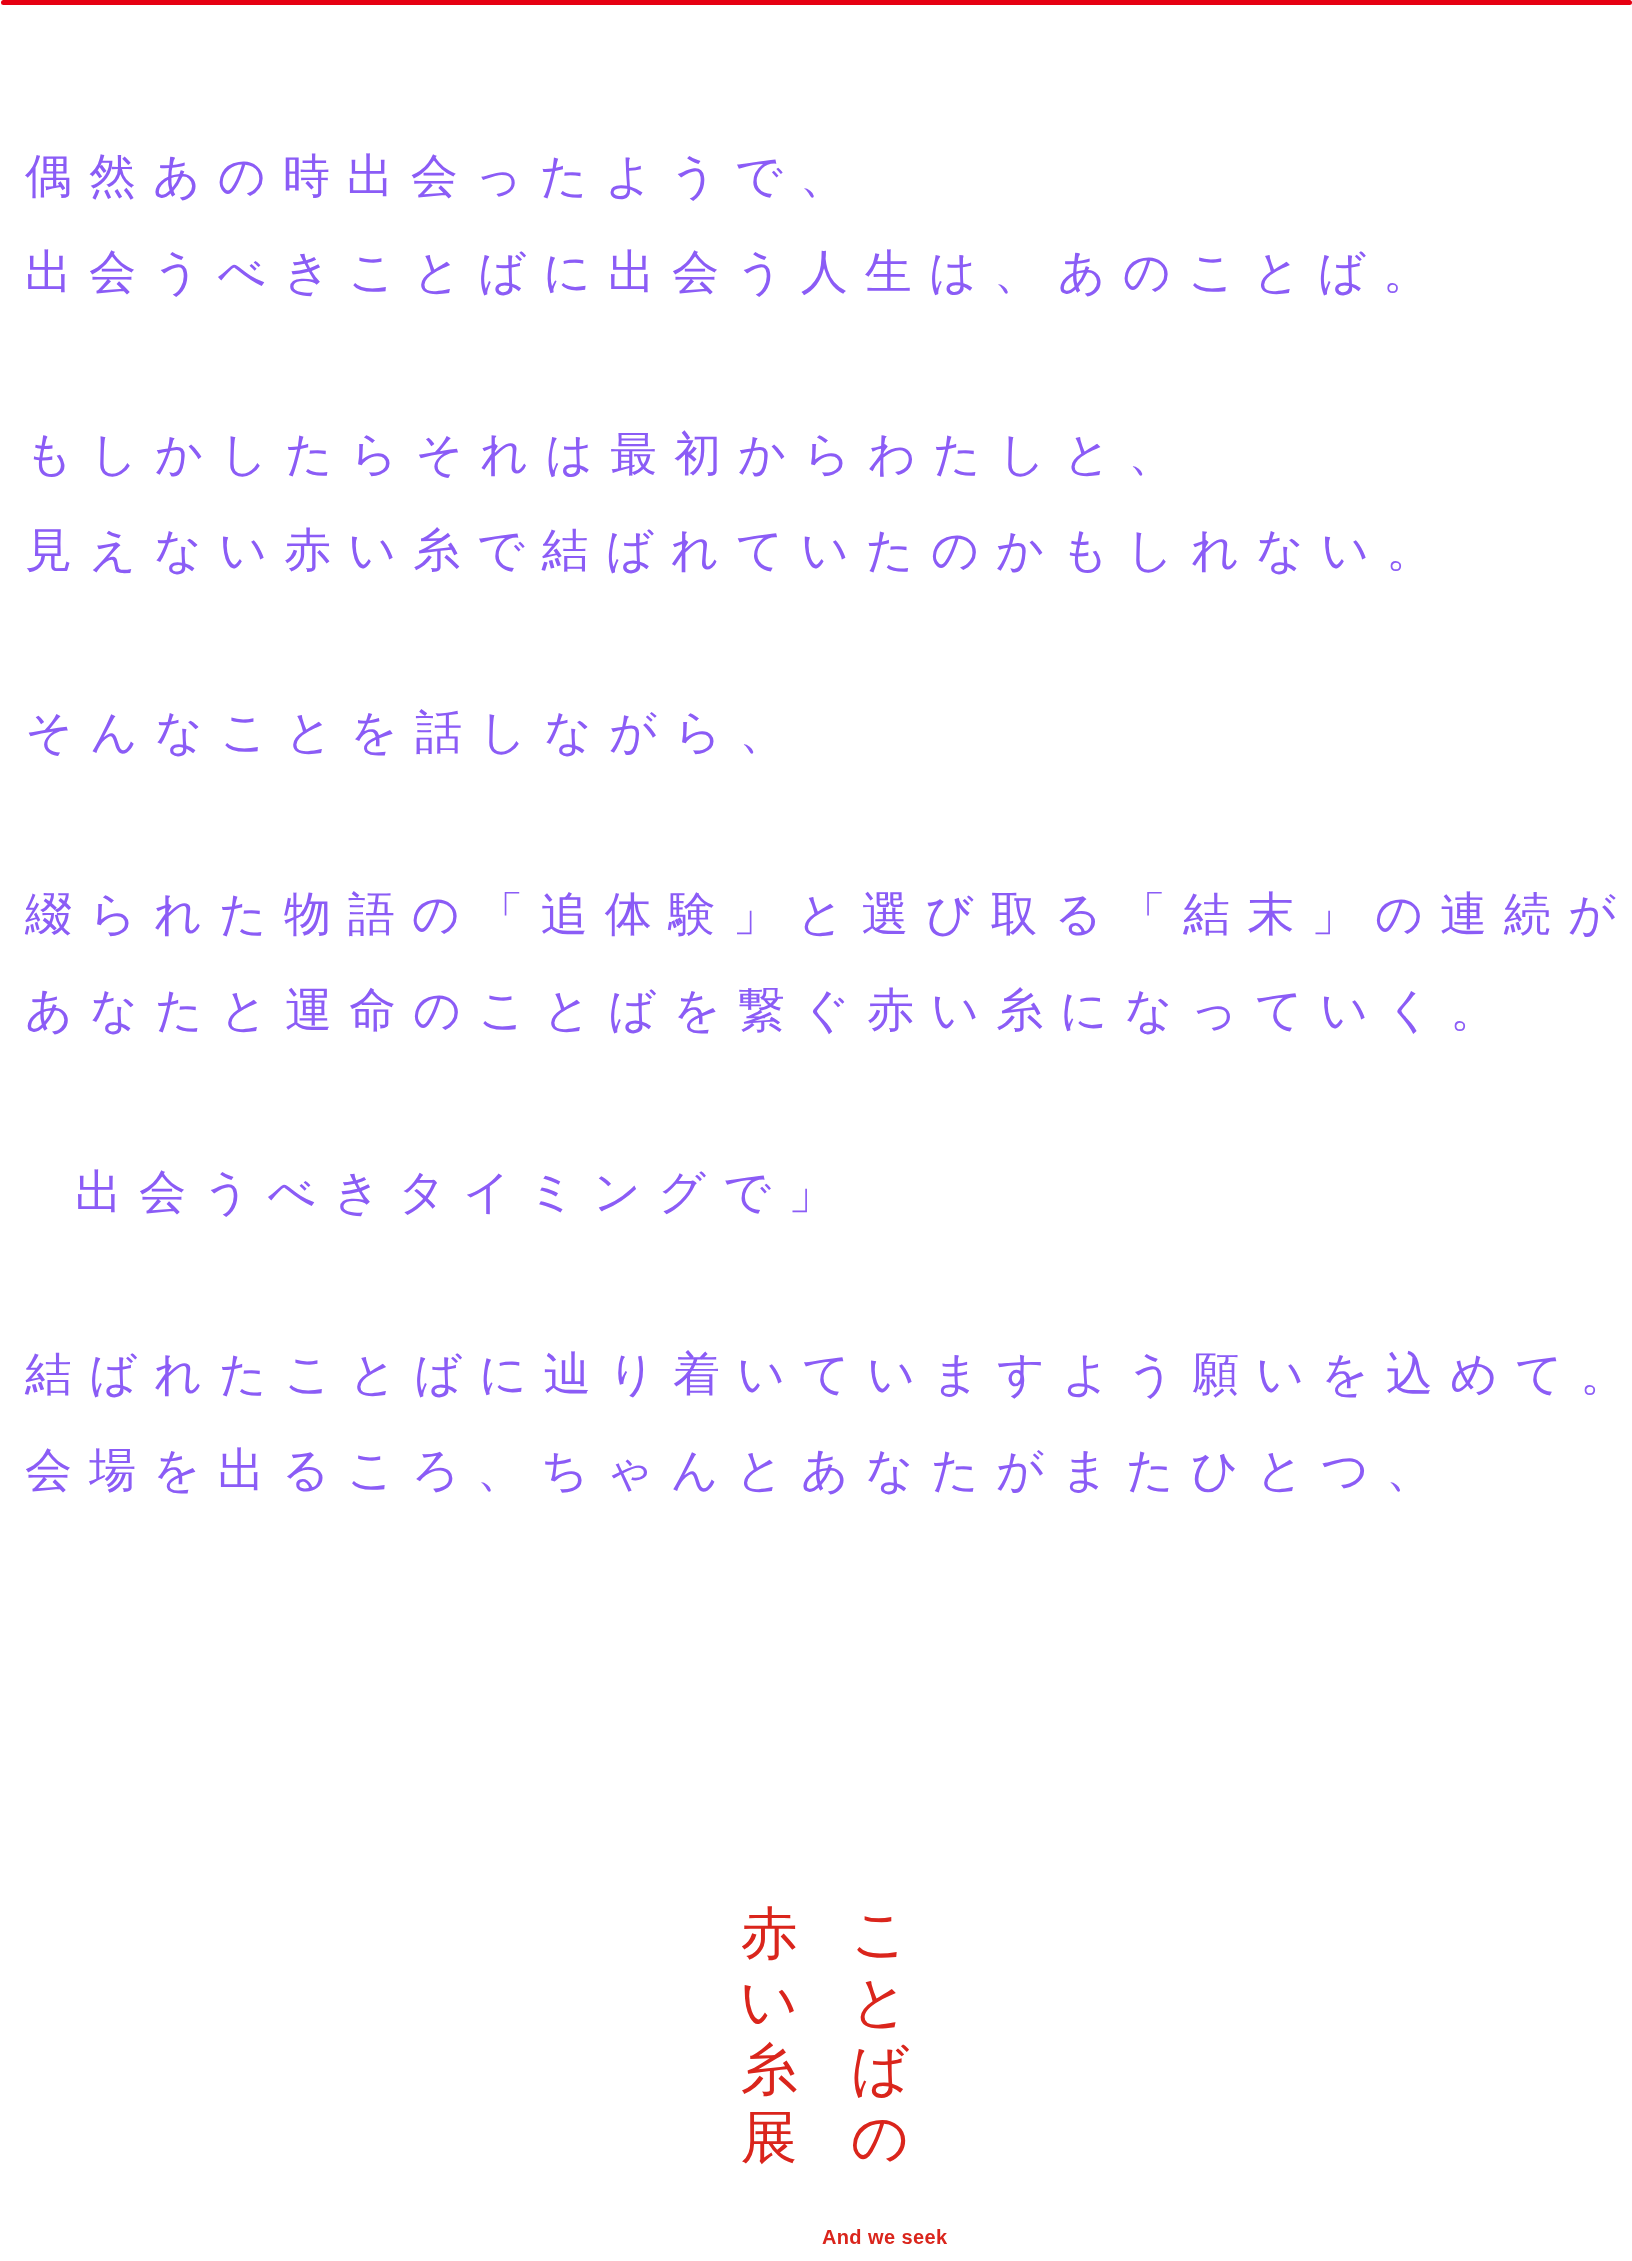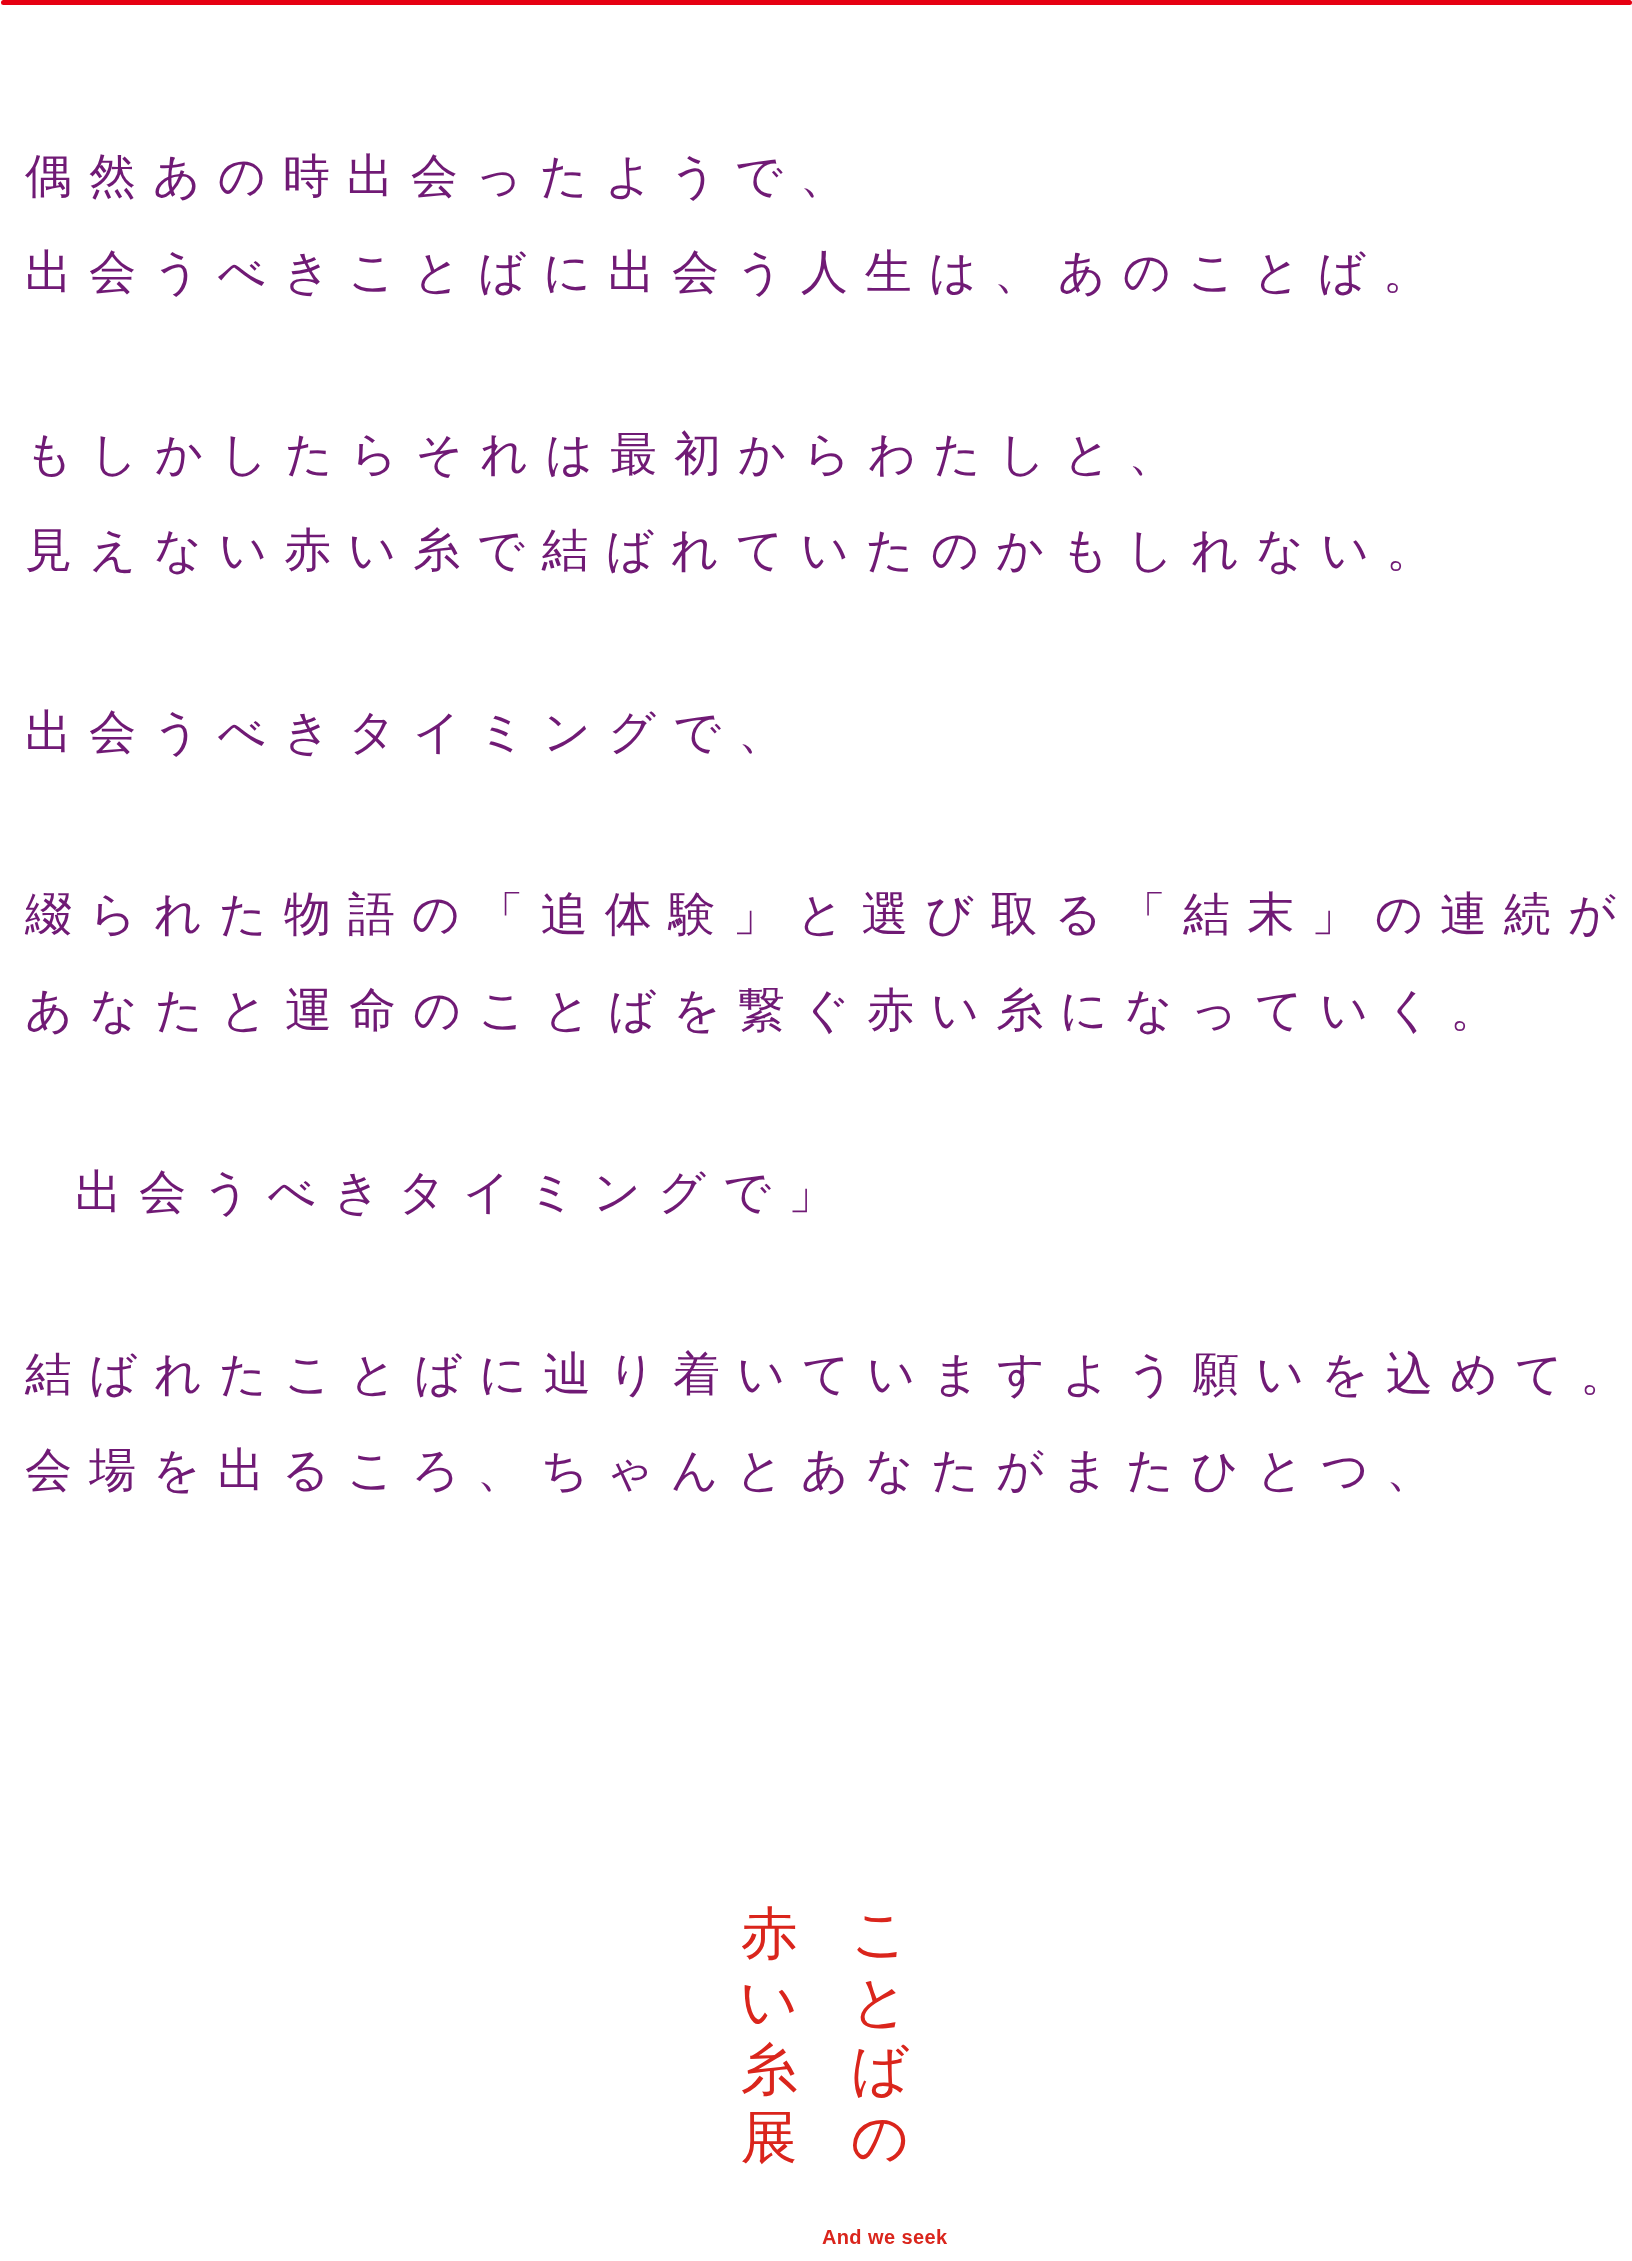--- a/index.html
+++ b/index.html
@@ -29,21 +29,21 @@
     right: 1.4px;
     top: 0;
     height: 4.5px;
   }
   
   .copy {
     position: absolute;
     left: 25px;
     top: 128px;
     right: 0;
-    color: #701a75;
+    color: #8b5cf6;
     font-family: "DejaVu Serif", "Liberation Serif", serif;
     font-size: 47px;
     letter-spacing: 0.36em;
   }
   .para {
     margin: 0 0 86px 0;
   }
   .line {
     height: 96px;
     line-height: 96px;
@@ -100,21 +100,21 @@
   <div class="copy">
       <div class="para">
         <div class="line">偶然あの時出会ったようで、</div>
         <div class="line">出会うべきことばに出会う人生は、あのことば。</div>
       </div>
       <div class="para">
         <div class="line">もしかしたらそれは最初からわたしと、</div>
         <div class="line">見えない赤い糸で結ばれていたのかもしれない。</div>
       </div>
       <div class="para">
-        <div class="line">出会うべきタイミングで、</div>
+        <div class="line">そんなことを話しながら、</div>
       </div>
       <div class="para">
         <div class="line">綴られた物語の「追体験」と選び取る「結末」の連続が、</div>
         <div class="line">あなたと運命のことばを繋ぐ赤い糸になっていく。</div>
       </div>
       <div class="para quote">
         <div class="line">出会うべきタイミングで」</div>
       </div>
       <div class="para">
         <div class="line">結ばれたことばに辿り着いていますよう願いを込めて。</div>

